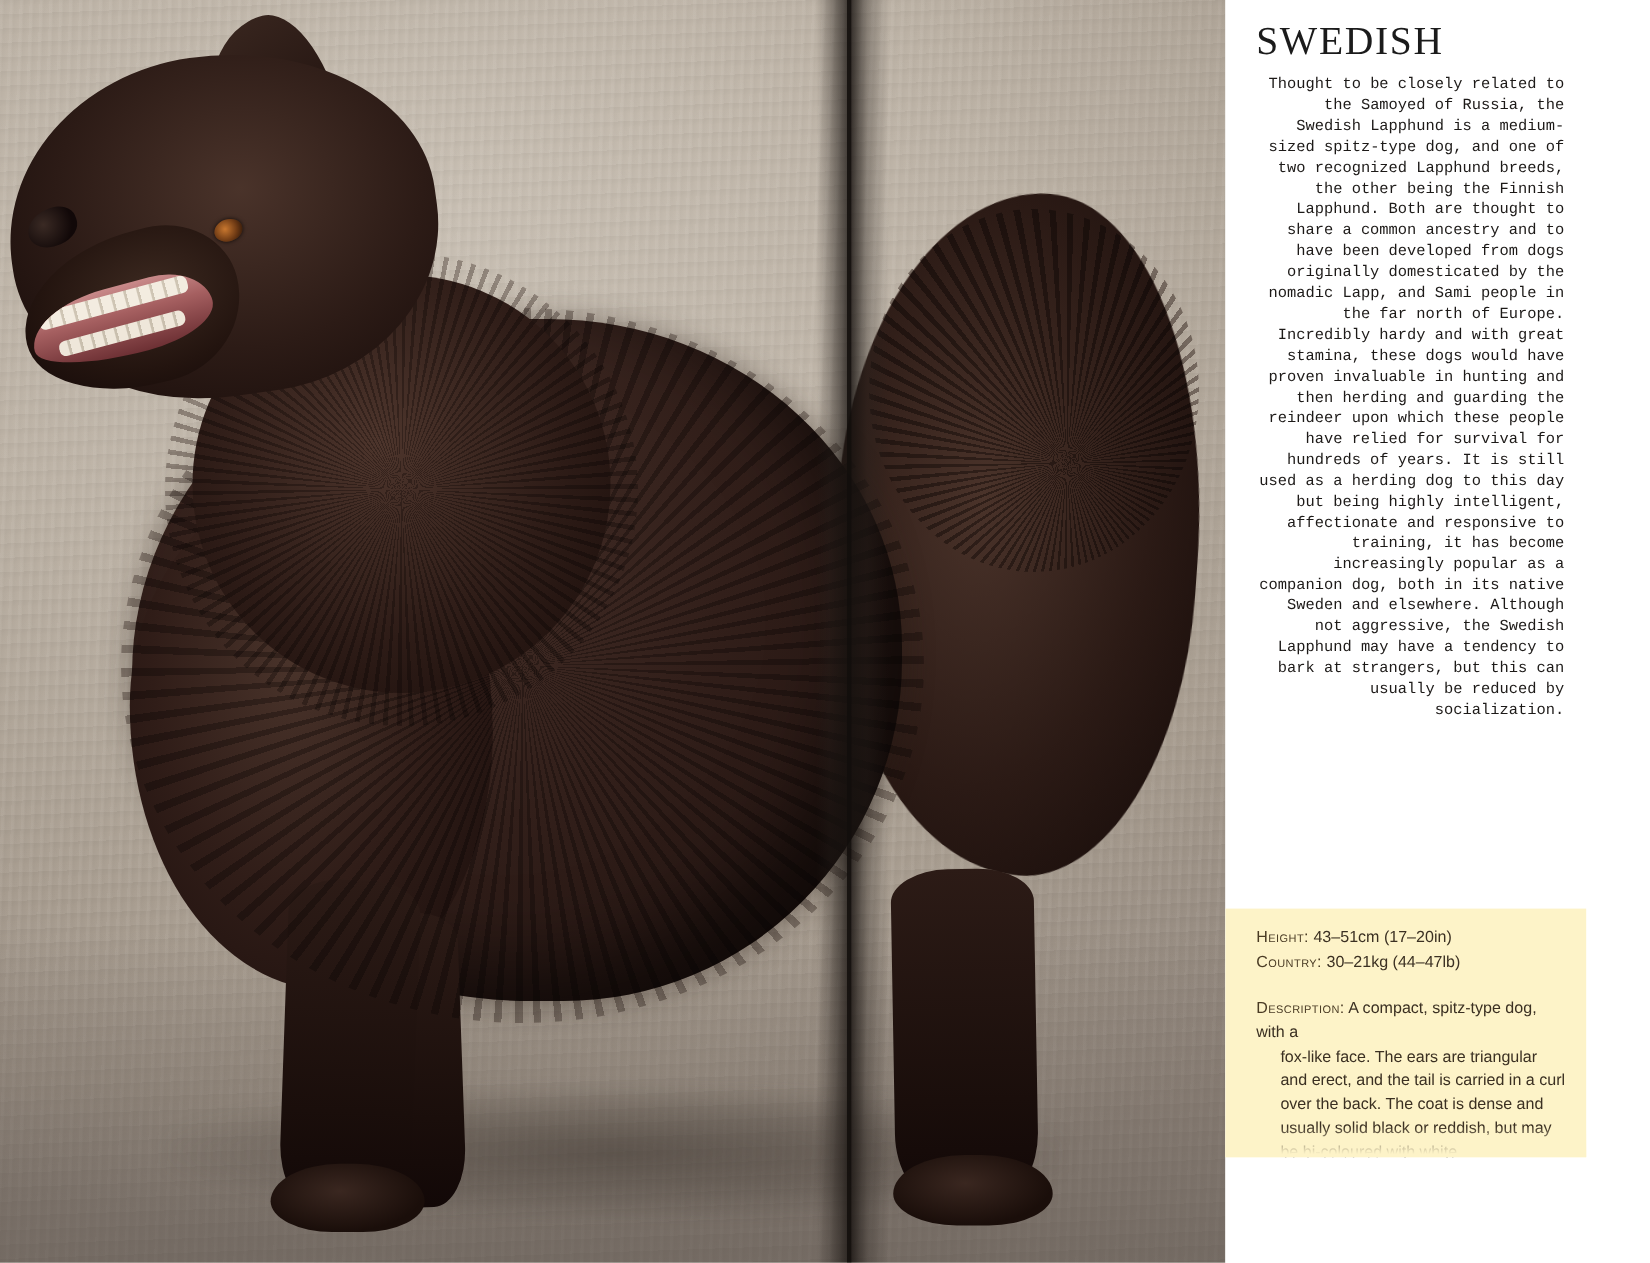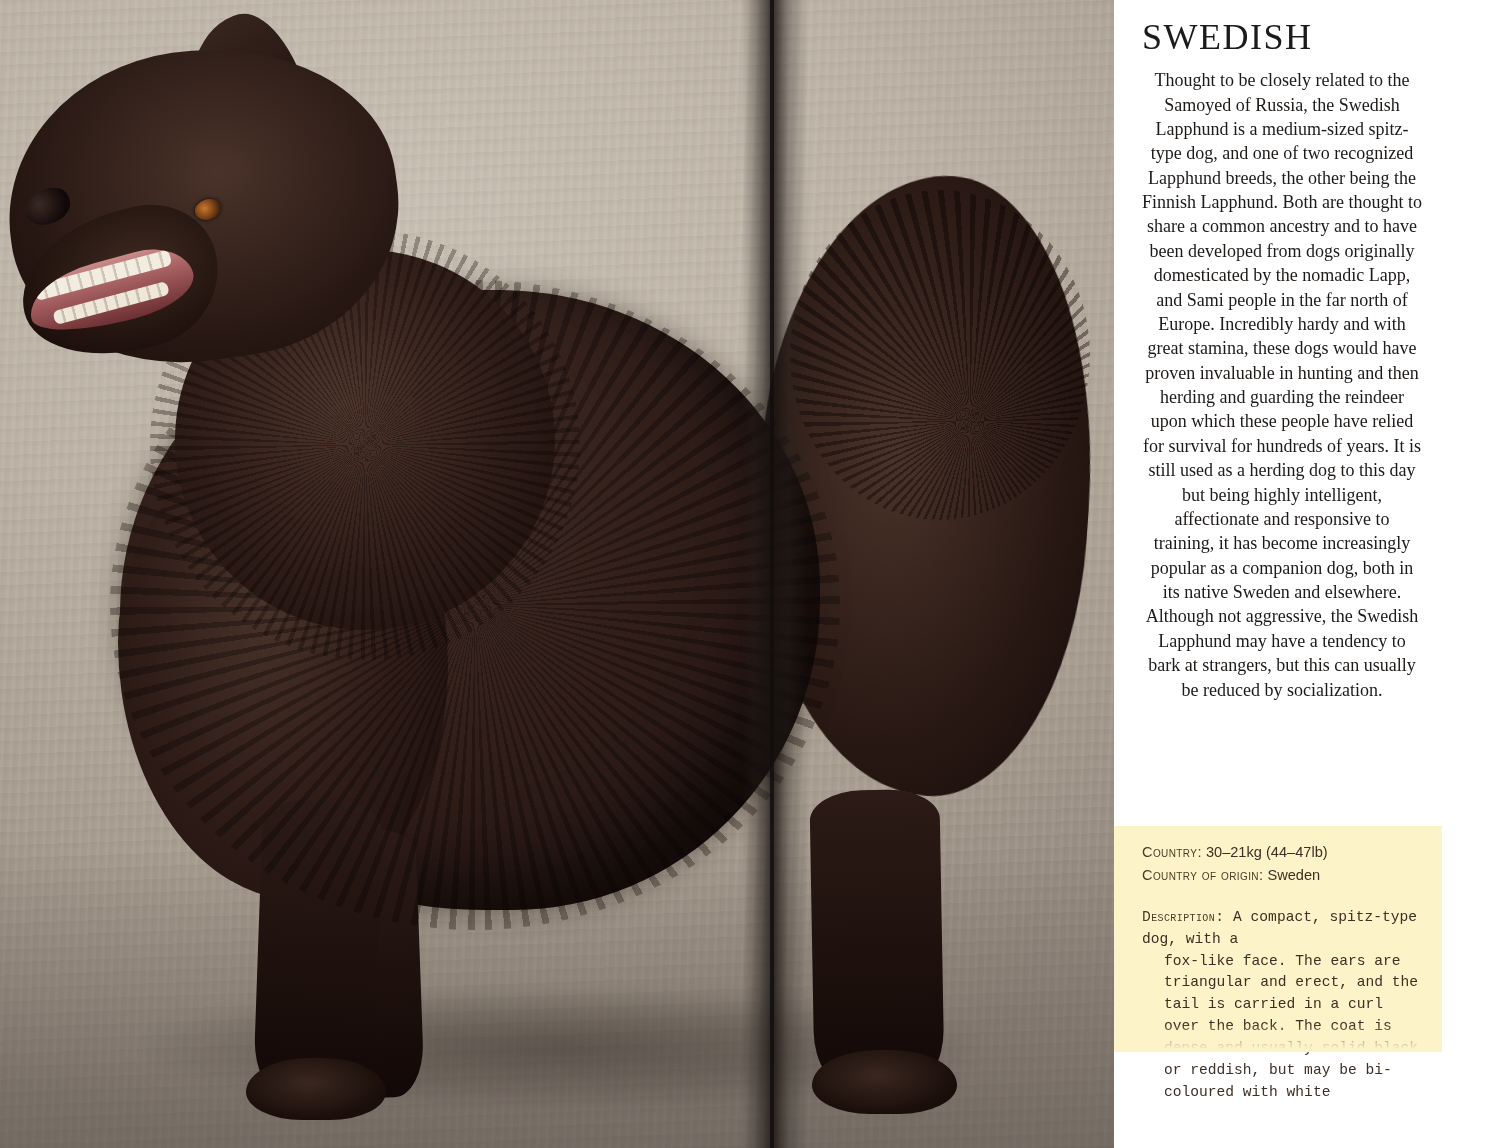--- a/index.html
+++ b/index.html
@@ -231,25 +231,25 @@
     margin: 18px 22px 0 28px;
     font-family: "Liberation Serif", serif;
     font-size: 36px;
     line-height: 1.06;
     letter-spacing: 1.5px;
     color: #1b1b1b;
     font-weight: 400;
   }
   .body-text {
     margin: 12px 20px 0 28px;
-    font-family: Liberation Serif, serif;
-    font-size: 18px;
+    font-family: Liberation Mono, monospace;
+    font-size: 14px;
     line-height: 1.355;
     color: #1d1a18;
-    text-align: center;
+    text-align: right;
   }
   .factbox {
     position: absolute;
     left: 0; right: 0;
     top: 826px;
     bottom: 96px;
     background: #fdf3c8;
     padding: 16px 18px 10px 28px;
     box-sizing: border-box;
   }
@@ -260,21 +260,20 @@
     color: #3b3022;
     margin-bottom: 1px;
   }
   .fact .k {
     font-variant: small-caps;
     letter-spacing: .4px;
     color: #4a3b24;
   }
   .fact.desc {
     margin-top: 20px;
-    font-family: Liberation Mono, monospace;
   }
   .fact.desc .cont {
     display: block;
     padding-left: 22px;
   }
   .factbox-fade {
     position: absolute;
     left: 0; right: 0; bottom: 0;
     height: 28px;
     background: linear-gradient(to bottom, rgba(253,243,200,0) 0%, rgba(253,243,200,1) 90%);
@@ -324,26 +323,26 @@
 
   <div class="textcol">
     <h1 class="title">
       <span>SWEDISH</span><br>
     </h1>
 
     <p class="body-text">Thought to be closely related to the Samoyed of Russia, the Swedish Lapphund is a medium-sized spitz-type dog, and one of two recognized Lapphund breeds, the other being the Finnish Lapphund. Both are thought to share a common ancestry and to have been developed from dogs originally domesticated by the nomadic Lapp, and Sami people in the far north of Europe. Incredibly hardy and with great stamina, these dogs would have proven invaluable in hunting and then herding and guarding the reindeer upon which these people have relied for survival for hundreds of years. It is still used as a herding dog to this day but being highly intelligent, affectionate and responsive to training, it has become increasingly popular as a companion dog, both in its native Sweden and elsewhere. Although not aggressive, the Swedish Lapphund may have a tendency to bark at strangers, but this can usually be reduced by socialization.</p>
 
     <div class="factbox">
       <div class="fact">
+        <span class="k">Height:</span>
+        <span>43–51cm (17–20in)</span>
+      </div>
+      <div class="fact">
         <span class="k">Country:</span>
         <span>30–21kg (44–47lb)</span>
-      </div>
-      <div class="fact">
-        <span class="k">Country of origin:</span>
-        <span>Sweden</span>
       </div>
       <div class="fact desc">
         <span class="k">Description:</span>
         <span>A compact, spitz-type dog, with a</span>
         <span class="cont">fox-like face. The ears are triangular and erect, and the tail is carried in a curl over the back. The coat is dense and usually solid black or reddish, but may be bi-coloured with white</span>
       </div>
       <div class="factbox-fade"></div>
     </div>
   </div>
 

